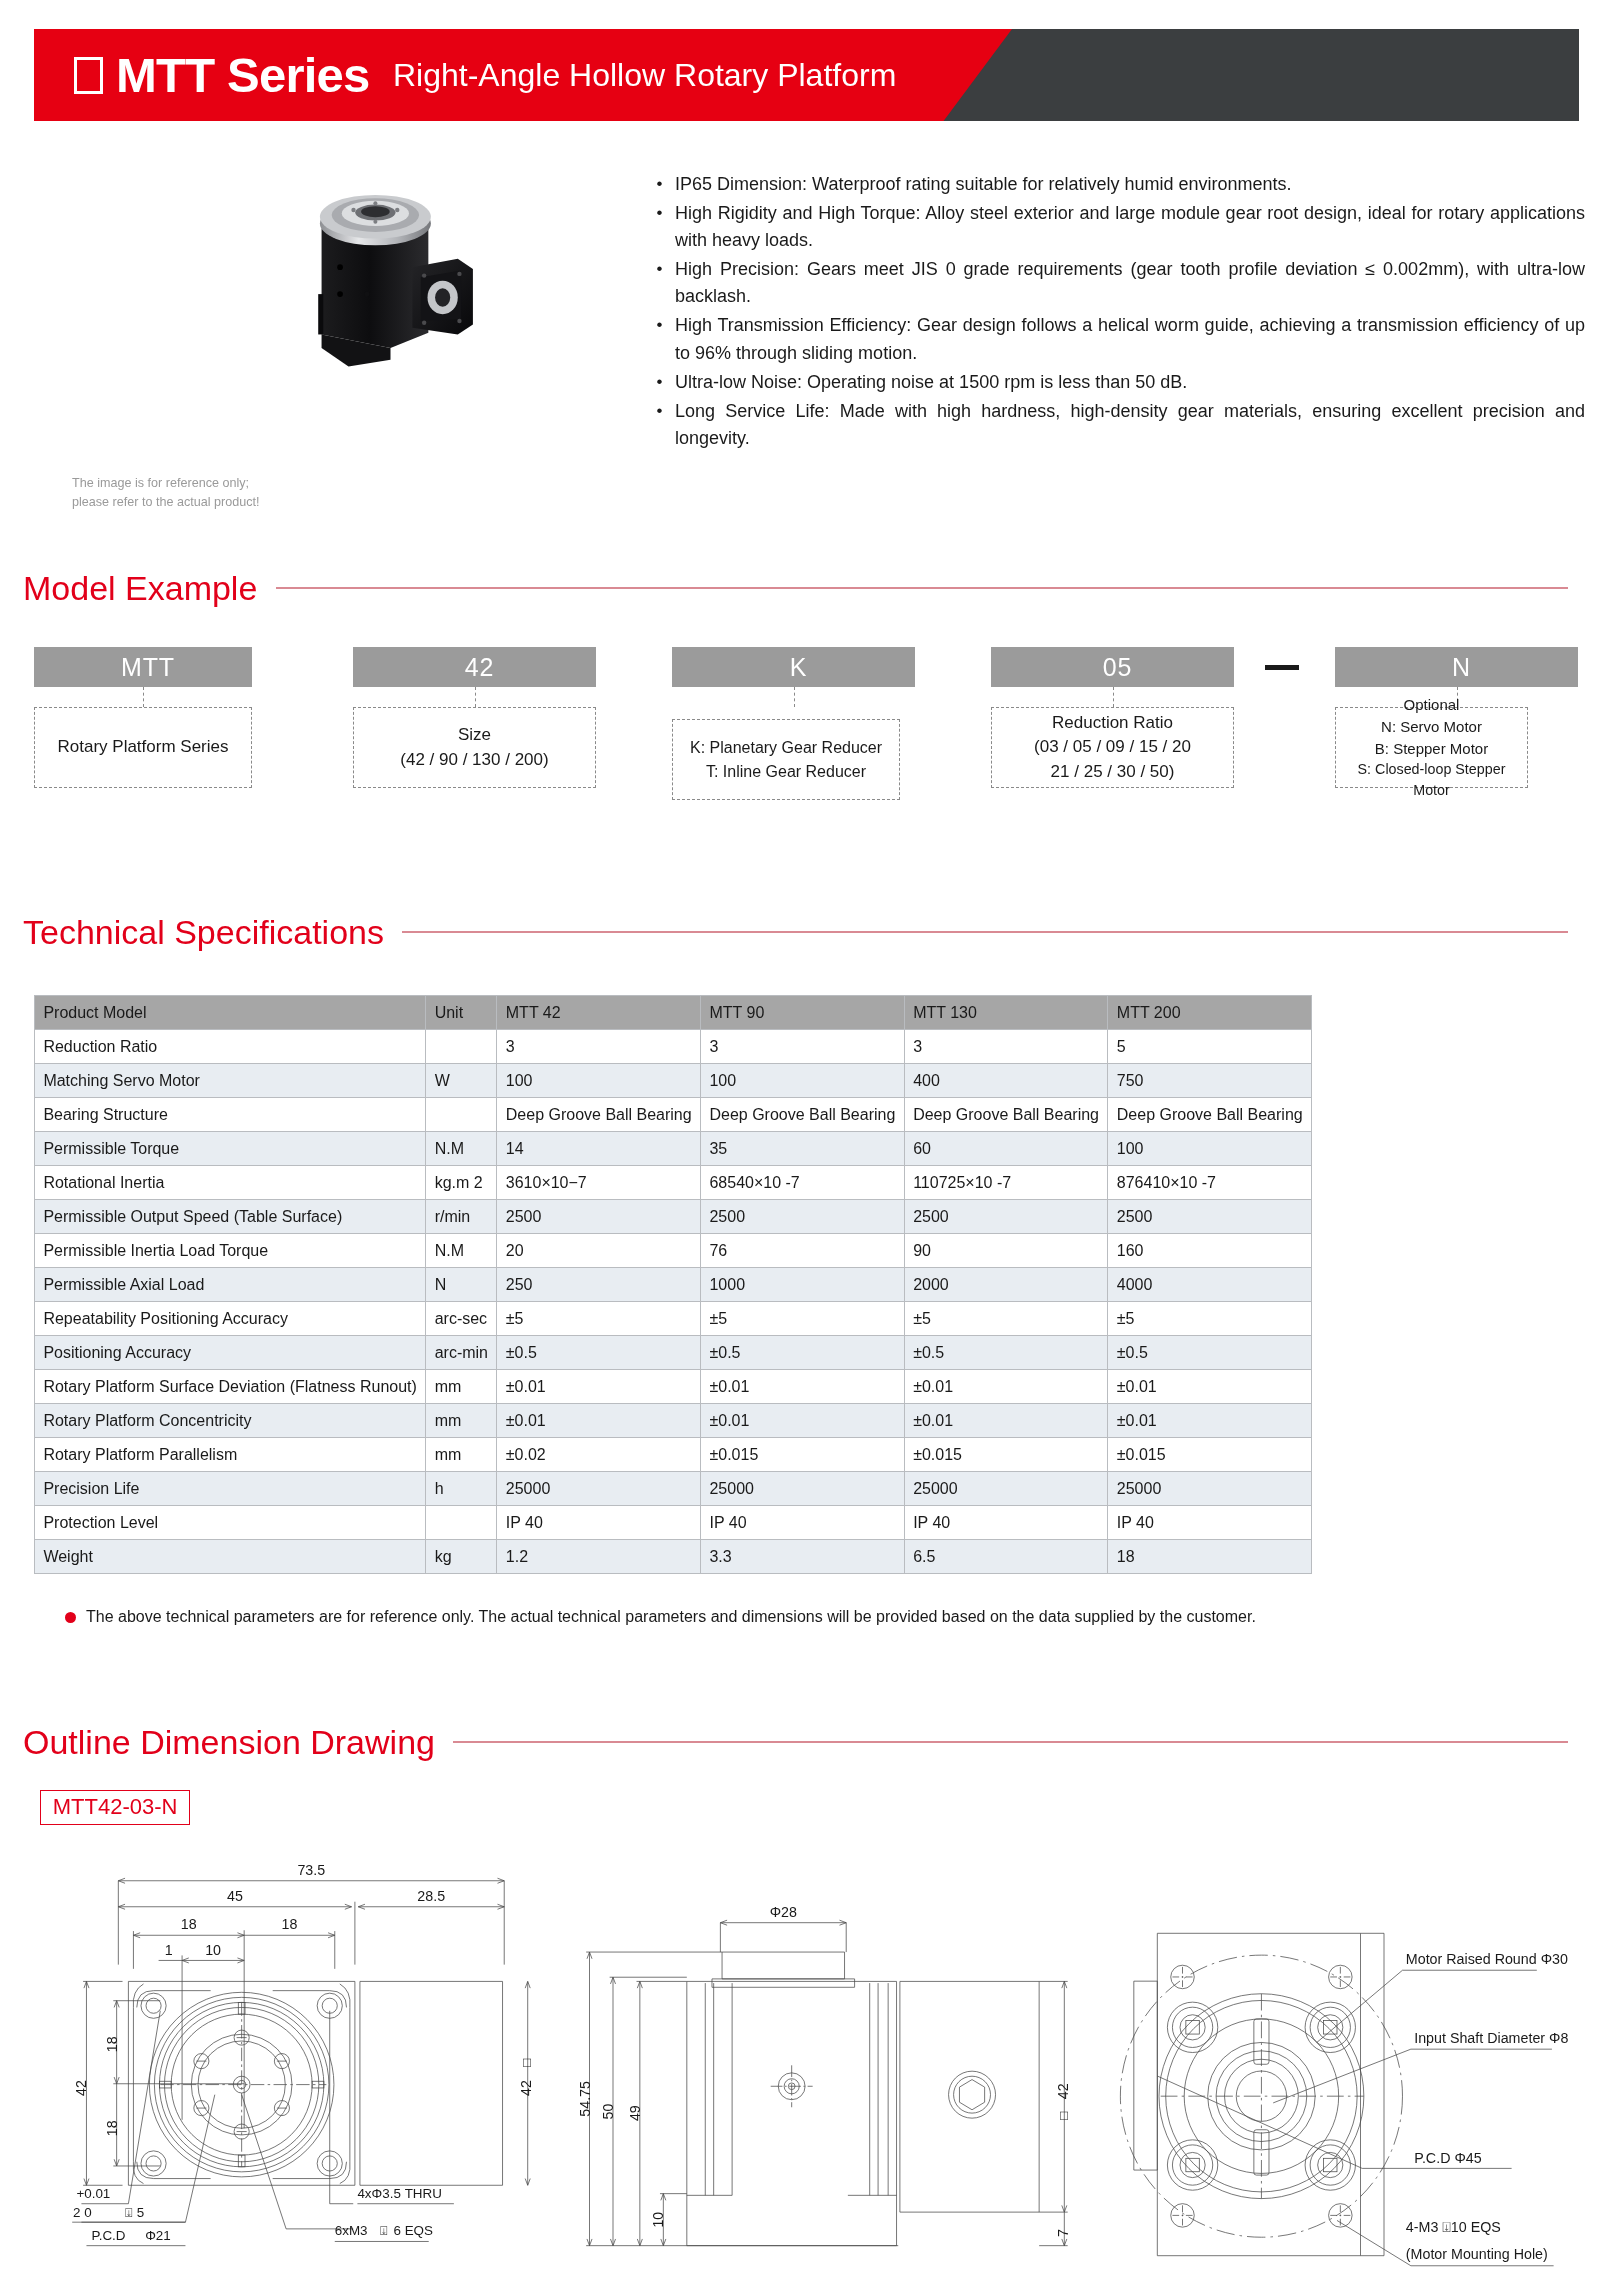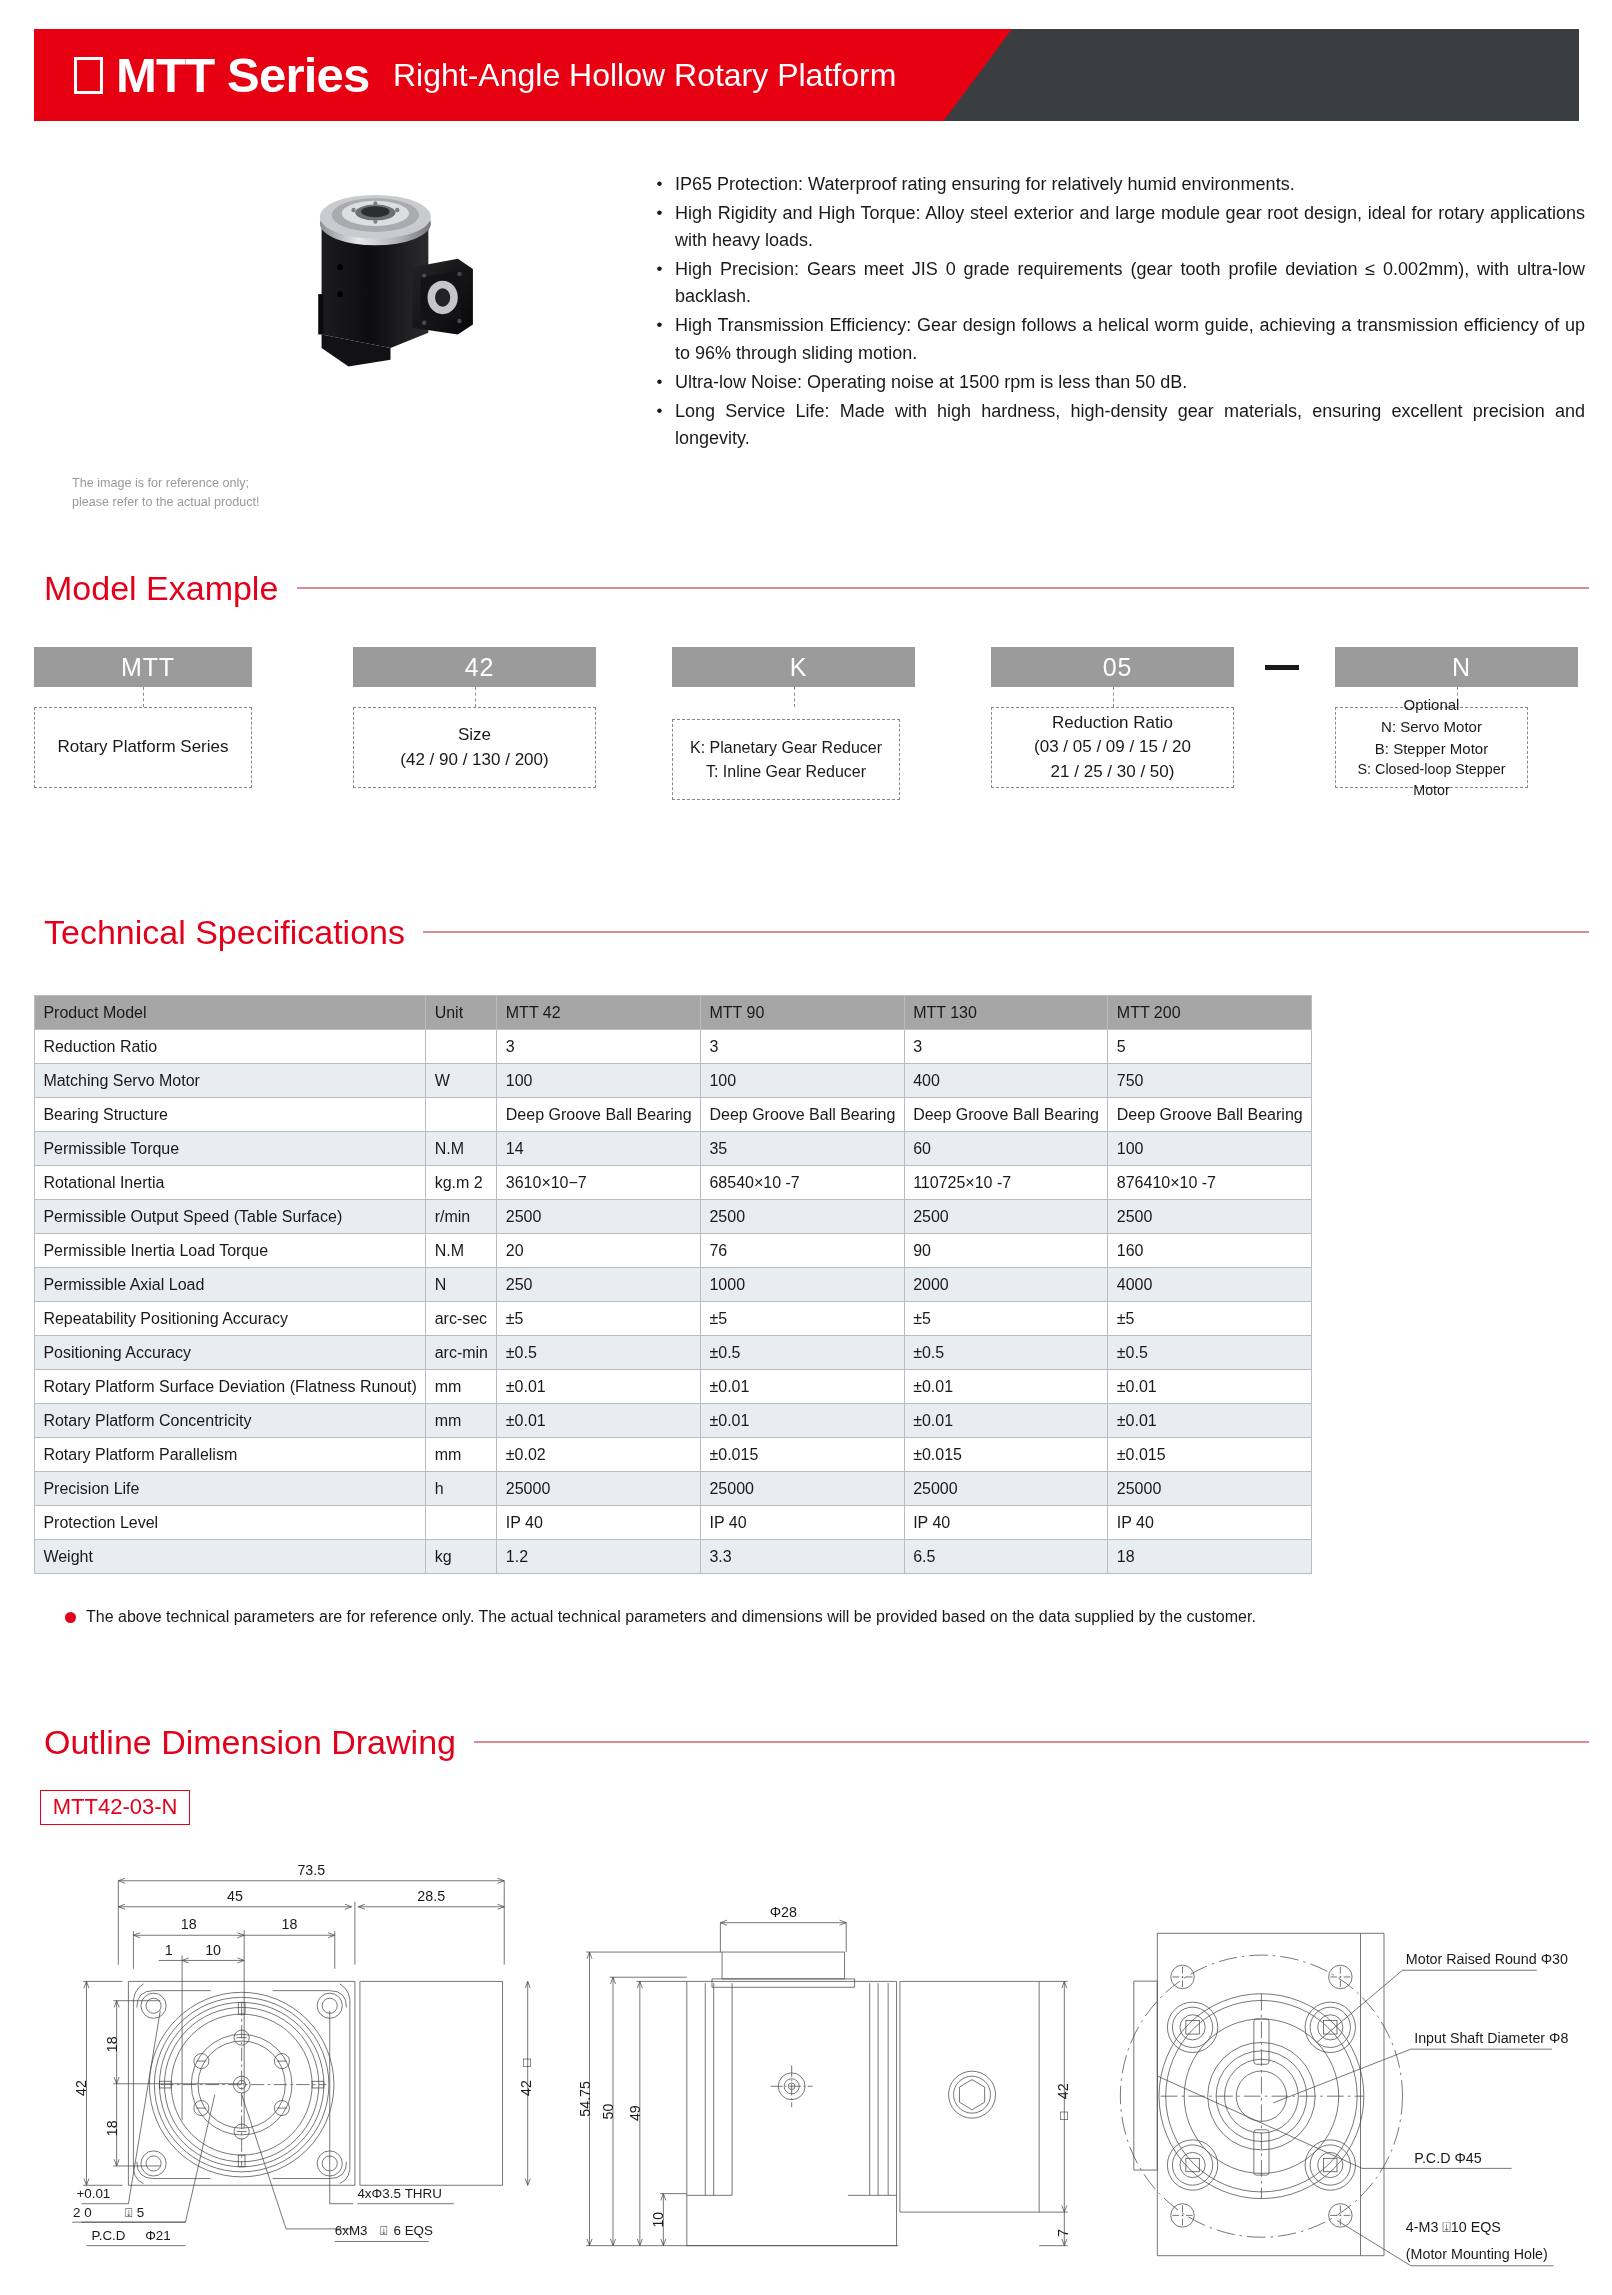--- a/index.html
+++ b/index.html
@@ -102,21 +102,21 @@
     position: absolute;
     margin-left: -18.5px;
     font-size: 17px;
   }
   .bullets li { position: relative; }
 
   
   .sec-head {
     position: absolute;
     display: flex; align-items: center;
-    width: 1545px; left: 44px; justify-content: center;
+    width: 1545px; left: 23px; justify-content: center;
   }
   .sec-head .txt {
     color: #e2001a;
     font-size: 34px;
     white-space: nowrap;
     line-height: 1;
     padding-right: 18.5px;
   }
   .sec-head .rule {
     flex: 1 1 auto;
@@ -288,21 +288,21 @@
       <rect x="74" y="150" width="6" height="48" fill="#0a0a0c"></rect>
     </svg>
     <div class="photo-caption">
       <div>The image is for reference only;</div>
       <div>please refer to the actual product!</div>
     </div>
   </div>
 
   <div class="bullets">
     <ul>
-      <li>IP65 Protection: Waterproof rating ensuring for relatively humid environments.</li>
+      <li>IP65 Dimension: Waterproof rating suitable for relatively humid environments.</li>
       <li>High Rigidity and High Torque: Alloy steel exterior and large module gear root design, ideal for rotary applications with heavy loads.</li>
       <li>High Precision: Gears meet JIS 0 grade requirements (gear tooth profile deviation ≤ 0.002mm), with ultra-low backlash.</li>
       <li>High Transmission Efficiency: Gear design follows a helical worm guide, achieving a transmission efficiency of up to 96% through sliding motion.</li>
       <li>Ultra-low Noise: Operating noise at 1500 rpm is less than 50 dB.</li>
       <li>Long Service Life: Made with high hardness, high-density gear materials, ensuring excellent precision and longevity.</li>
     </ul>
   </div>
 </div>
 
 <div class="sec-head" style="top:571px">

